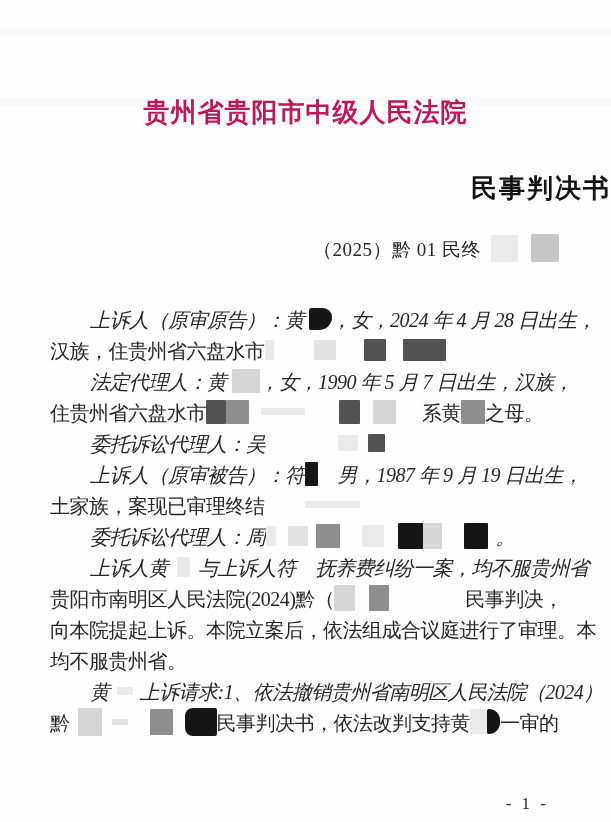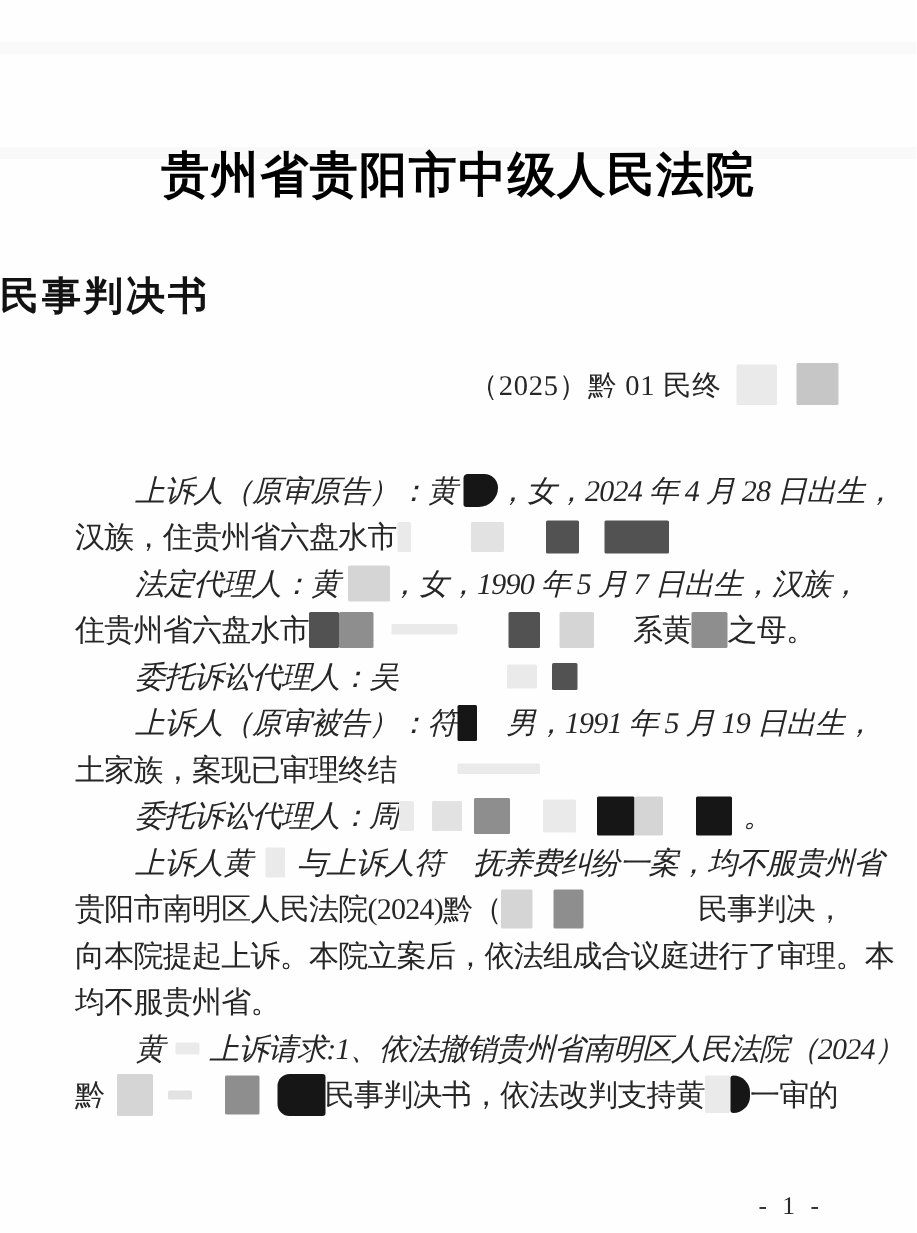--- a/index.html
+++ b/index.html
@@ -15,27 +15,27 @@
     width: 611px; height: 822px;
     background: #fefefe;
   }
   .scan-band {
     position: absolute; left: 0; width: 611px; height: 8px;
     background: rgba(0,0,0,0.02);
   }
   .court-title {
     margin: 0; padding-top: 95px;
     text-align: center;
-    font-size: 32px; font-weight: bold;
+    font-size: 26px; font-weight: bold;
     letter-spacing: 1px;
-    color: #000000;
+    color: #be185d;
   }
   .doc-type {
     margin: 41px 0 0 0;
-    text-align: left;
+    text-align: right;
     font-size: 26px; font-weight: bold;
     letter-spacing: 2px;
     color: #121212;
   }
   .lines {
     margin-top: 26px;
     padding: 0 16px 0 50px;
     font-size: 20px;
     letter-spacing: -0.5px;
   }
@@ -78,21 +78,21 @@
 
   <h2 class="doc-type" data-name="document-type-title">民事判决书</h2>
 
   <div class="lines" data-name="judgment-body">
       <div class="doc-line" data-name="case-number-line"><span class="seg-text" data-name="text-segment">（2025）黔 01 民终</span><span class="gap" data-name="spacer" style="width: 10px;"></span><span class="redact" data-name="redaction-box" style="width: 27px; height: 27px; background: rgb(234, 234, 234);"></span><span class="gap" data-name="spacer" style="width: 13px;"></span><span class="redact" data-name="redaction-box" style="width: 28px; height: 28px; background: rgb(198, 198, 198);"></span></div>
       <div class="doc-line indent" data-name="document-line"><span class="seg-text" data-name="text-segment">上诉人（原审原告）：黄</span><span class="gap" data-name="spacer" style="width: 4px;"></span><span class="redact" data-name="redaction-box" style="width: 23px; height: 22px; background: rgb(22, 22, 22); border-radius: 3px 10px 14px 2px;"></span><span class="seg-text" data-name="text-segment">，女，2024 年 4 月 28 日出生，</span></div>
       <div class="doc-line" data-name="document-line"><span class="seg-text" data-name="text-segment">汉族，住贵州省六盘水市</span><span class="redact" data-name="redaction-box" style="width: 9px; height: 20px; background: rgb(234, 234, 234);"></span><span class="gap" data-name="spacer" style="width: 40px;"></span><span class="redact" data-name="redaction-box" style="width: 22px; height: 20px; background: rgb(226, 226, 226);"></span><span class="gap" data-name="spacer" style="width: 28px;"></span><span class="redact" data-name="redaction-box" style="width: 22px; height: 22px; background: rgb(82, 82, 82);"></span><span class="gap" data-name="spacer" style="width: 17px;"></span><span class="redact" data-name="redaction-box" style="width: 43px; height: 22px; background: rgb(82, 82, 82);"></span></div>
       <div class="doc-line indent" data-name="document-line"><span class="seg-text" data-name="text-segment">法定代理人：黄</span><span class="gap" data-name="spacer" style="width: 5px;"></span><span class="redact" data-name="redaction-box" style="width: 28px; height: 24px; background: rgb(213, 213, 213);"></span><span class="seg-text" data-name="text-segment">，女，1990 年 5 月 7 日出生，汉族，</span></div>
       <div class="doc-line" data-name="document-line"><span class="seg-text" data-name="text-segment">住贵州省六盘水市</span><span class="redact" data-name="redaction-box" style="width: 20px; height: 24px; background: rgb(82, 82, 82);"></span><span class="redact" data-name="redaction-box" style="width: 23px; height: 24px; background: rgb(142, 142, 142);"></span><span class="gap" data-name="spacer" style="width: 12px;"></span><span class="redact" data-name="redaction-box" style="width: 44px; height: 7px; background: rgb(234, 234, 234);"></span><span class="gap" data-name="spacer" style="width: 34px;"></span><span class="redact" data-name="redaction-box" style="width: 21px; height: 24px; background: rgb(82, 82, 82);"></span><span class="gap" data-name="spacer" style="width: 13px;"></span><span class="redact" data-name="redaction-box" style="width: 23px; height: 24px; background: rgb(213, 213, 213);"></span><span class="gap" data-name="spacer" style="width: 26px;"></span><span class="seg-text" data-name="text-segment">系黄</span><span class="redact" data-name="redaction-box" style="width: 24px; height: 24px; background: rgb(142, 142, 142);"></span><span class="seg-text" data-name="text-segment">之母。</span></div>
       <div class="doc-line indent" data-name="document-line"><span class="seg-text" data-name="text-segment">委托诉讼代理人：吴</span><span class="gap" data-name="spacer" style="width: 72px;"></span><span class="redact" data-name="redaction-box" style="width: 20px; height: 16px; background: rgb(234, 234, 234);"></span><span class="gap" data-name="spacer" style="width: 10px;"></span><span class="redact" data-name="redaction-box" style="width: 17px; height: 18px; background: rgb(82, 82, 82);"></span></div>
-      <div class="doc-line indent" data-name="document-line"><span class="seg-text" data-name="text-segment">上诉人（原审被告）：符</span><span class="redact" data-name="redaction-box" style="width: 13px; height: 24px; background: rgb(22, 22, 22);"></span><span class="gap" data-name="spacer" style="width: 20px;"></span><span class="seg-text" data-name="text-segment">男，1991 年 5 月 19 日出生，</span></div>
+      <div class="doc-line indent" data-name="document-line"><span class="seg-text" data-name="text-segment">上诉人（原审被告）：符</span><span class="redact" data-name="redaction-box" style="width: 13px; height: 24px; background: rgb(22, 22, 22);"></span><span class="gap" data-name="spacer" style="width: 20px;"></span><span class="seg-text" data-name="text-segment">男，1987 年 9 月 19 日出生，</span></div>
       <div class="doc-line" data-name="document-line"><span class="seg-text" data-name="text-segment">土家族，案现已审理终结</span><span class="gap" data-name="spacer" style="width: 40px;"></span><span class="redact" data-name="redaction-box" style="width: 55px; height: 7px; background: rgb(234, 234, 234);"></span></div>
       <div class="doc-line indent" data-name="document-line"><span class="seg-text" data-name="text-segment">委托诉讼代理人：周</span><span class="redact" data-name="redaction-box" style="width: 10px; height: 20px; background: rgb(234, 234, 234);"></span><span class="gap" data-name="spacer" style="width: 12px;"></span><span class="redact" data-name="redaction-box" style="width: 20px; height: 20px; background: rgb(226, 226, 226);"></span><span class="gap" data-name="spacer" style="width: 8px;"></span><span class="redact" data-name="redaction-box" style="width: 24px; height: 24px; background: rgb(142, 142, 142);"></span><span class="gap" data-name="spacer" style="width: 22px;"></span><span class="redact" data-name="redaction-box" style="width: 22px; height: 22px; background: rgb(234, 234, 234);"></span><span class="gap" data-name="spacer" style="width: 14px;"></span><span class="redact" data-name="redaction-box" style="width: 25px; height: 26px; background: rgb(22, 22, 22);"></span><span class="redact" data-name="redaction-box" style="width: 19px; height: 26px; background: rgb(213, 213, 213);"></span><span class="gap" data-name="spacer" style="width: 22px;"></span><span class="redact" data-name="redaction-box" style="width: 24px; height: 26px; background: rgb(22, 22, 22);"></span><span class="gap" data-name="spacer" style="width: 8px;"></span><span class="seg-text" data-name="text-segment">。</span></div>
       <div class="doc-line indent" data-name="document-line"><span class="seg-text" data-name="text-segment">上诉人黄</span><span class="gap" data-name="spacer" style="width: 9px;"></span><span class="redact" data-name="redaction-box" style="width: 13px; height: 20px; background: rgb(234, 234, 234);"></span><span class="gap" data-name="spacer" style="width: 8px;"></span><span class="seg-text" data-name="text-segment">与上诉人符</span><span class="gap" data-name="spacer" style="width: 20px;"></span><span class="seg-text" data-name="text-segment">抚养费纠纷一案，均不服贵州省</span></div>
       <div class="doc-line" data-name="document-line"><span class="seg-text" data-name="text-segment">贵阳市南明区人民法院(2024)黔（</span><span class="redact" data-name="redaction-box" style="width: 21px; height: 26px; background: rgb(213, 213, 213);"></span><span class="gap" data-name="spacer" style="width: 14px;"></span><span class="redact" data-name="redaction-box" style="width: 20px; height: 26px; background: rgb(142, 142, 142);"></span><span class="gap" data-name="spacer" style="width: 76px;"></span><span class="seg-text" data-name="text-segment">民事判决，</span></div>
       <div class="doc-line" data-name="document-line"><span class="seg-text" data-name="text-segment">向本院提起上诉。本院立案后，依法组成合议庭进行了审理。本</span></div>
       <div class="doc-line" data-name="document-line"><span class="seg-text" data-name="text-segment">均不服贵州省。</span></div>
       <div class="doc-line indent" data-name="document-line"><span class="seg-text" data-name="text-segment">黄</span><span class="gap" data-name="spacer" style="width: 7px;"></span><span class="redact" data-name="redaction-box" style="width: 16px; height: 8px; background: rgb(234, 234, 234);"></span><span class="gap" data-name="spacer" style="width: 7px;"></span><span class="seg-text" data-name="text-segment">上诉请求:1、依法撤销贵州省南明区人民法院（2024）</span></div>
       <div class="doc-line" data-name="document-line"><span class="seg-text" data-name="text-segment">黔</span><span class="gap" data-name="spacer" style="width: 8px;"></span><span class="redact" data-name="redaction-box" style="width: 24px; height: 28px; background: rgb(213, 213, 213);"></span><span class="gap" data-name="spacer" style="width: 10px;"></span><span class="redact" data-name="redaction-box" style="width: 16px; height: 6px; background: rgb(226, 226, 226);"></span><span class="gap" data-name="spacer" style="width: 22px;"></span><span class="redact" data-name="redaction-box" style="width: 23px; height: 26px; background: rgb(142, 142, 142);"></span><span class="gap" data-name="spacer" style="width: 12px;"></span><span class="redact" data-name="redaction-box" style="width: 32px; height: 28px; background: rgb(22, 22, 22); border-radius: 8px 2px 2px 8px;"></span><span class="seg-text" data-name="text-segment">民事判决书，依法改判支持黄</span><span class="redact" data-name="redaction-box" style="width: 17px; height: 25px; background: rgb(234, 234, 234);"></span><span class="redact" data-name="redaction-box" style="width: 13px; height: 25px; background: rgb(22, 22, 22); border-radius: 2px 12px 12px 2px;"></span><span class="seg-text" data-name="text-segment">一审的</span></div>
     </div>
 

